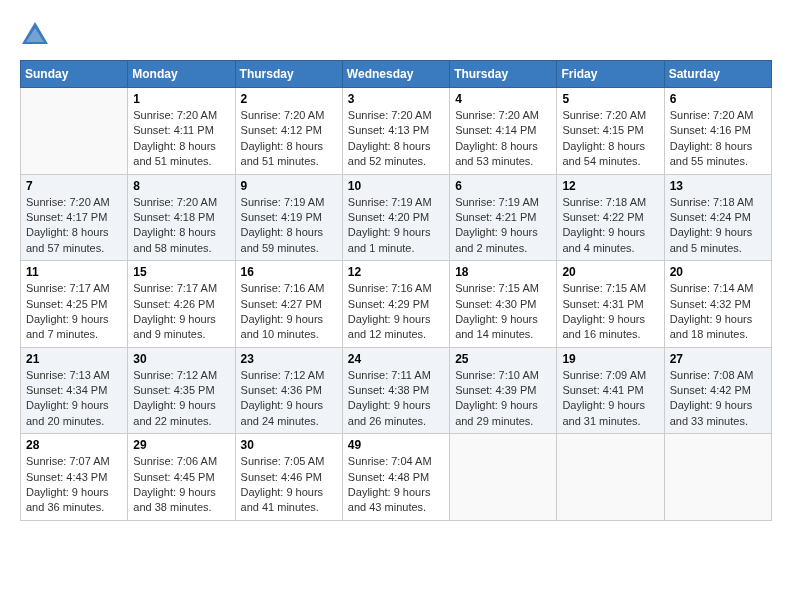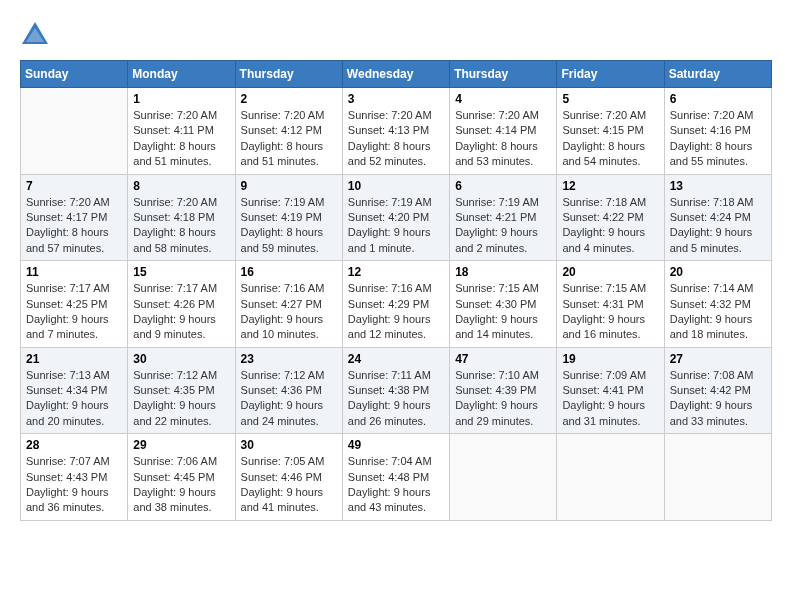--- a/index.html
+++ b/index.html
@@ -218,21 +218,21 @@
         </td>
         <td>
           <span class="day-num">23</span>
           <div class="day-detail">Sunrise: 7:12 AM<br>Sunset: 4:36 PM<br>Daylight: 9 hours and 24 minutes.</div>
         </td>
         <td>
           <span class="day-num">24</span>
           <div class="day-detail">Sunrise: 7:11 AM<br>Sunset: 4:38 PM<br>Daylight: 9 hours and 26 minutes.</div>
         </td>
         <td>
-          <span class="day-num">47</span>
+          <span class="day-num">25</span>
           <div class="day-detail">Sunrise: 7:10 AM<br>Sunset: 4:39 PM<br>Daylight: 9 hours and 29 minutes.</div>
         </td>
         <td>
           <span class="day-num">19</span>
           <div class="day-detail">Sunrise: 7:09 AM<br>Sunset: 4:41 PM<br>Daylight: 9 hours and 31 minutes.</div>
         </td>
         <td>
           <span class="day-num">27</span>
           <div class="day-detail">Sunrise: 7:08 AM<br>Sunset: 4:42 PM<br>Daylight: 9 hours and 33 minutes.</div>
         </td>

